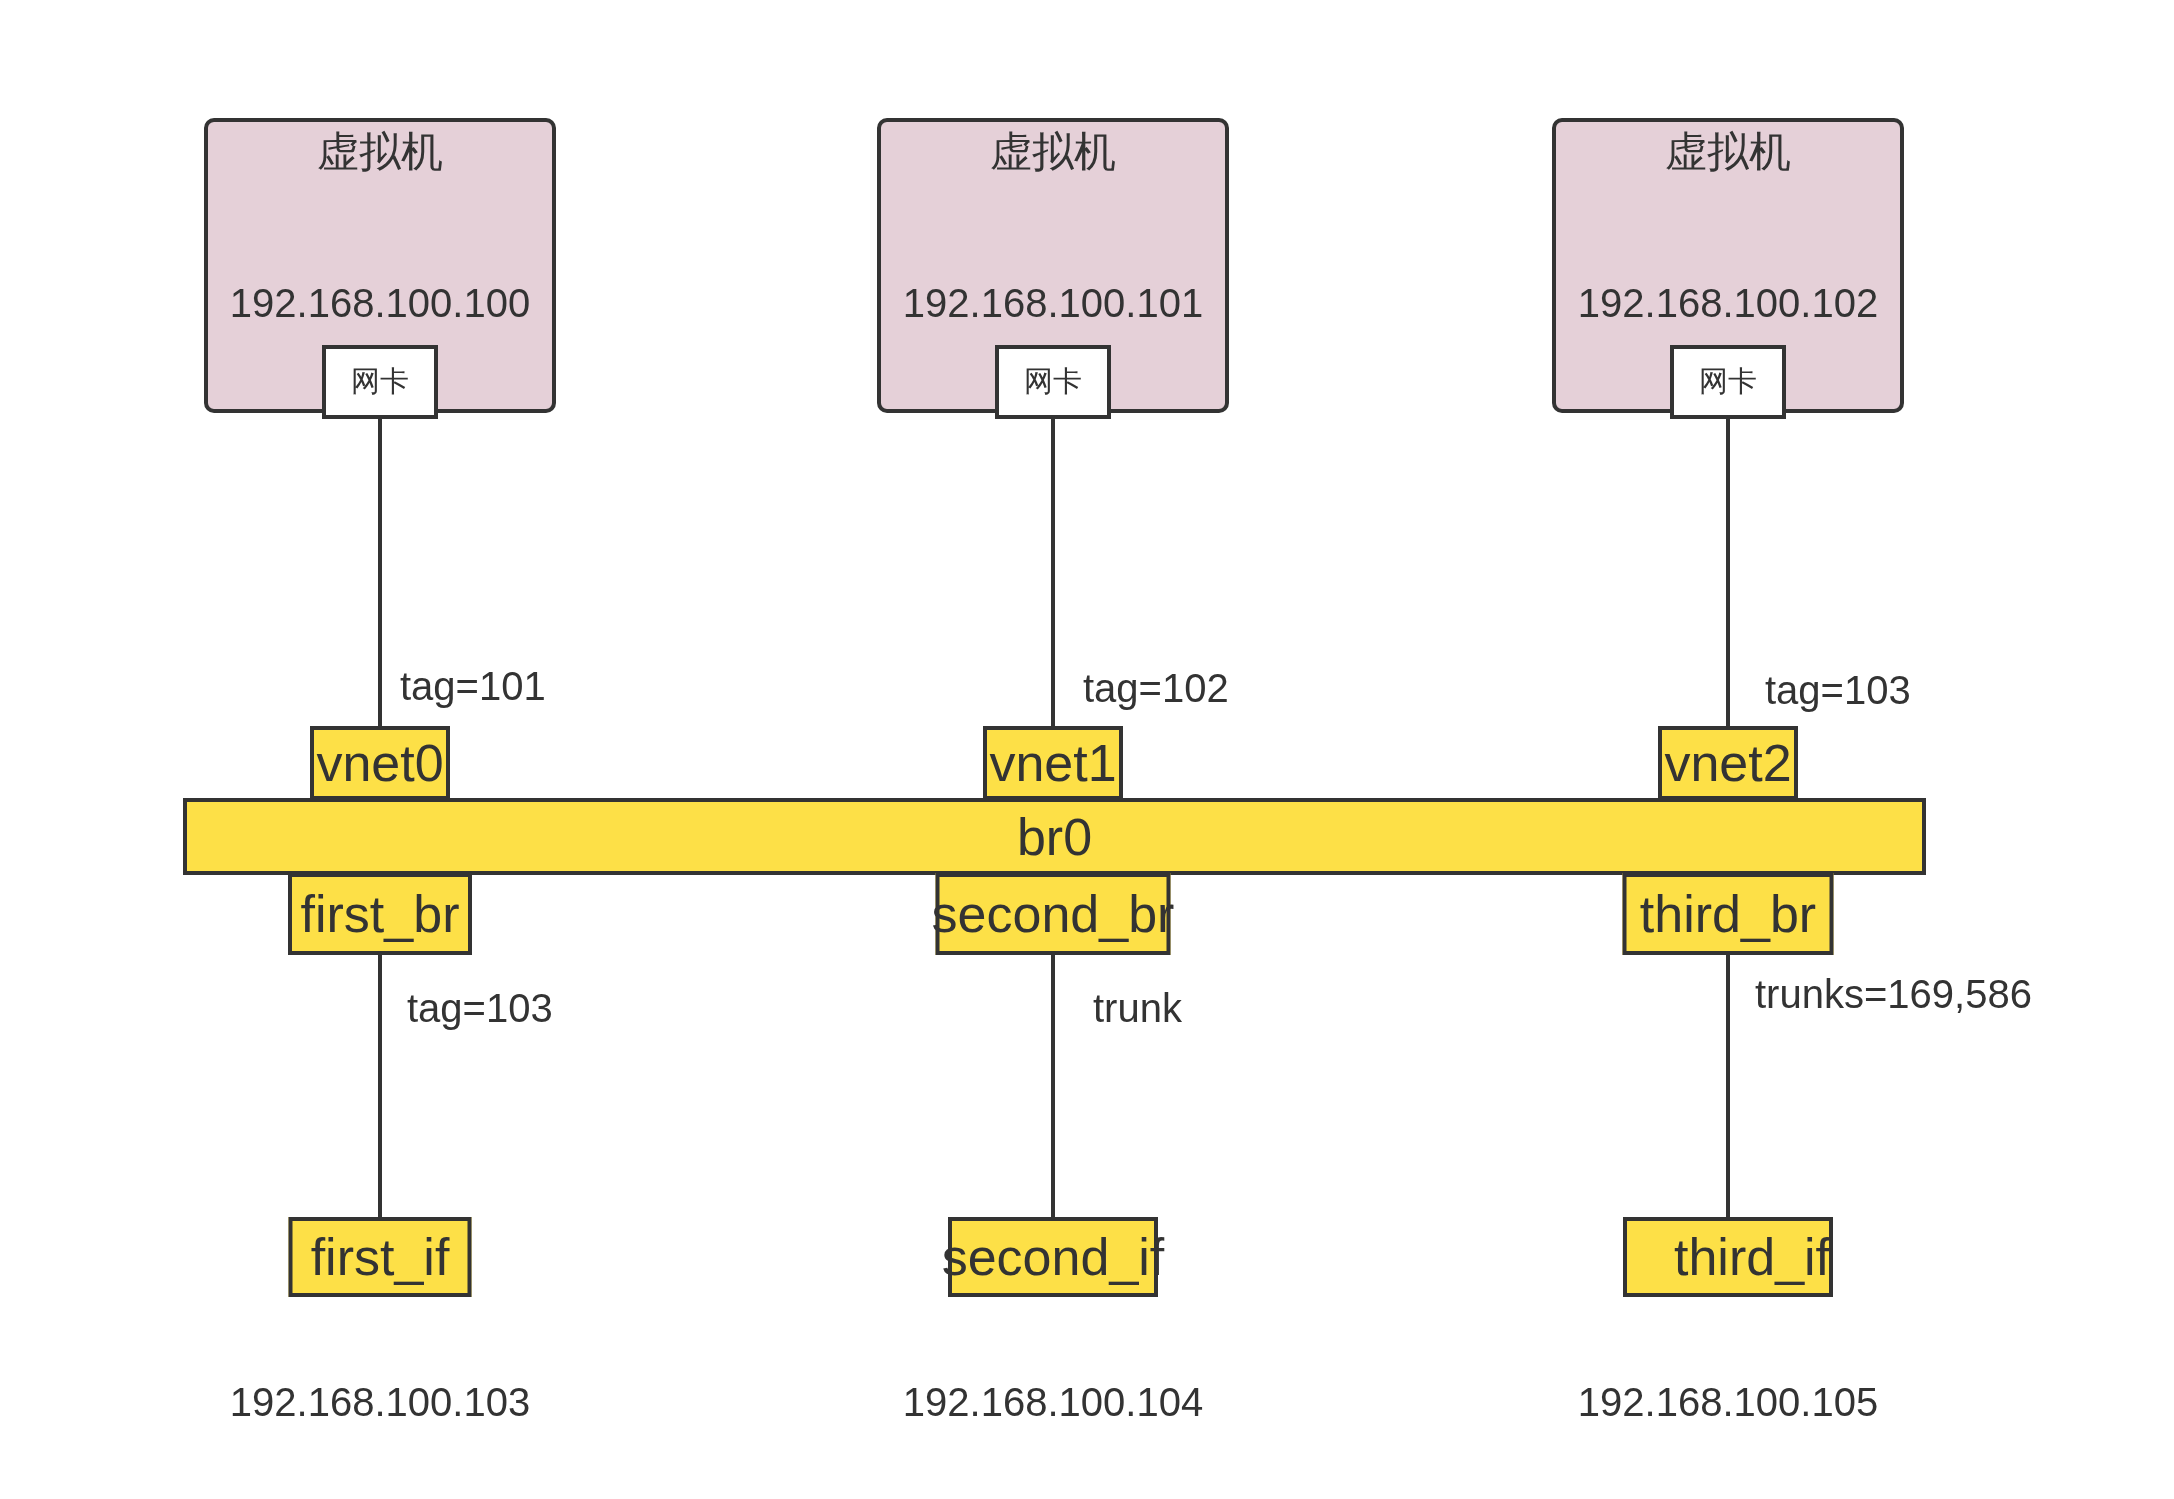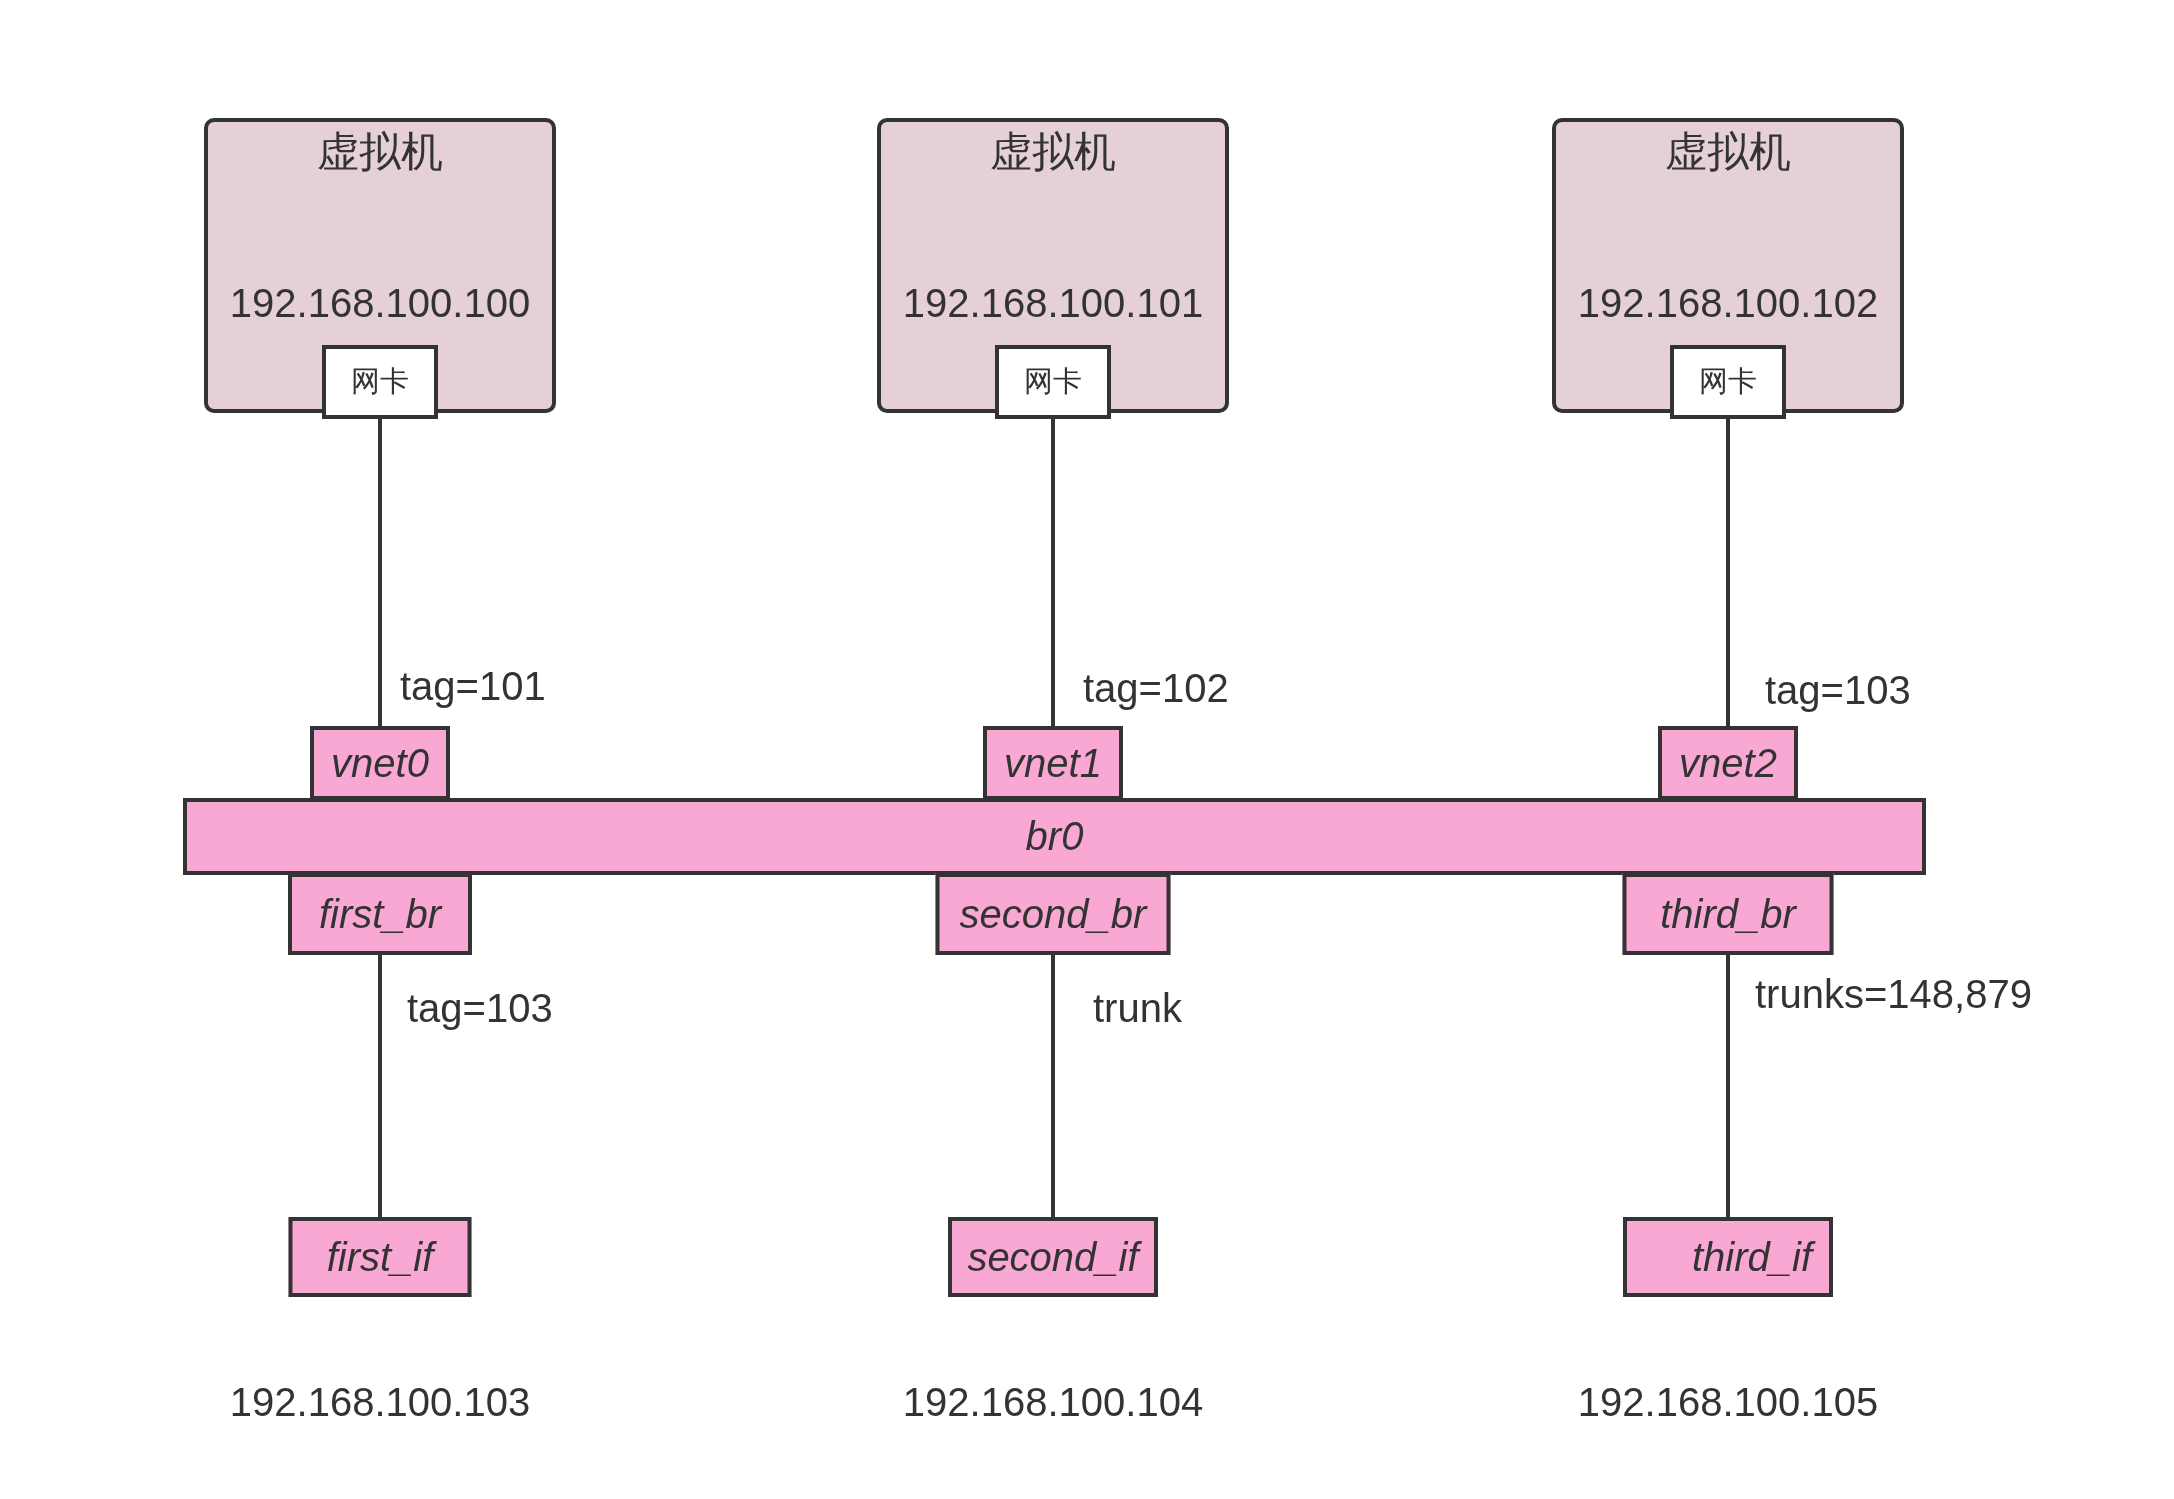--- a/index.html
+++ b/index.html
@@ -9,22 +9,22 @@
     --text:#333333;
   }
   html,body{margin:0;padding:0;background:var(--bg);}
   .canvas{
     position:relative;width:2174px;height:1499px;background:var(--bg);
     font-family:"Liberation Sans","DejaVu Sans",sans-serif;color:var(--text);
     overflow:hidden;
   }
   .box{
     position:absolute;box-sizing:border-box;border:4px solid var(--stroke);
-    background:#f9a8d4;display:flex;align-items:center;justify-content:center;
-    font-size:40px;z-index:2;font-style:italic;
+    background:#fde047;display:flex;align-items:center;justify-content:center;
+    font-size:52px;z-index:2;
   }
   
   .cA{left:380px;transform:translateX(-50%);}
   .cB{left:1053px;transform:translateX(-50%);}
   .cC{left:1728px;transform:translateX(-50%);}
   
   .vm{
     position:absolute;box-sizing:border-box;top:118px;width:352px;height:295px;
     background:var(--vm-fill);border:4px solid var(--stroke);border-radius:10px;z-index:1;
   }
@@ -100,20 +100,20 @@
 
   <div class="vm cC">
     <div class="vm-title">虚拟机</div>
     <div class="vm-ip">192.168.100.102</div>
     <div class="nic">网卡</div>
   </div>
   <div class="vline line-upper cC"></div>
   <div class="label tagU3">tag=103</div>
   <div class="box vnet cC">vnet2</div>
   <div class="box brbox br-3 cC">third_br</div>
-  <div class="label tagL3">trunks=148,879</div>
+  <div class="label tagL3">trunks=169,586</div>
   <div class="vline line-lower cC"></div>
   <div class="box ifbox if-3 cC">third_if</div>
   <div class="label ip-label cC">192.168.100.105</div>
 
   <div class="box bridge">br0</div>
 
 </div>
 
 </body></html>

